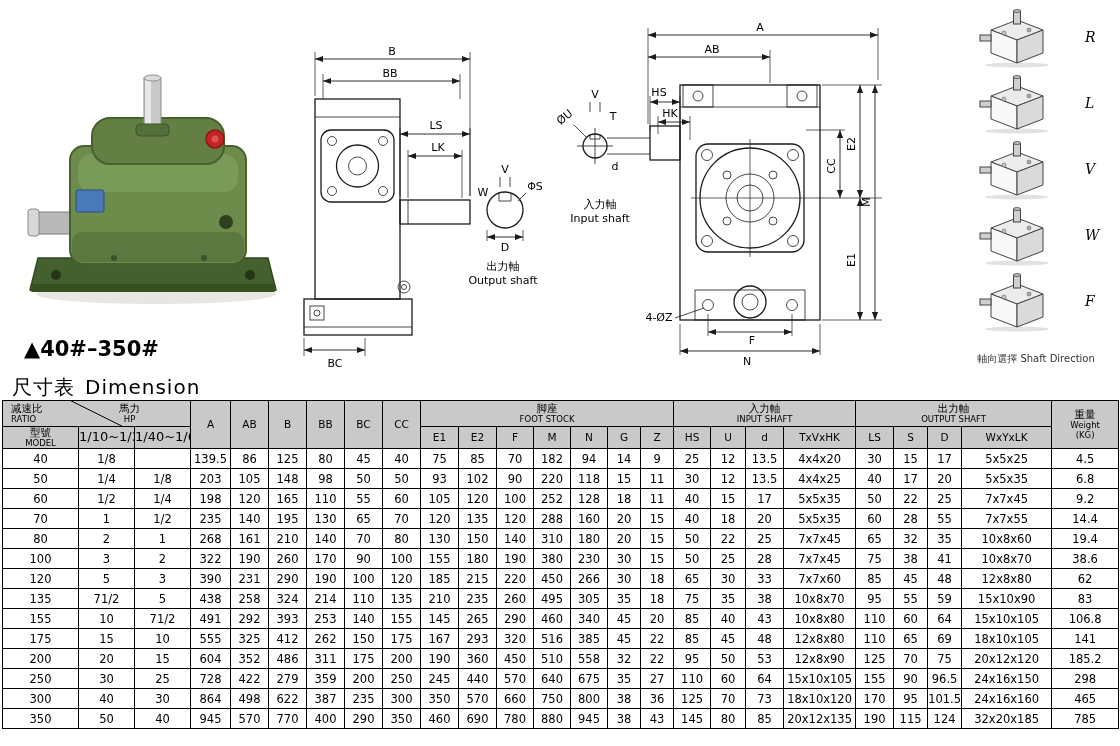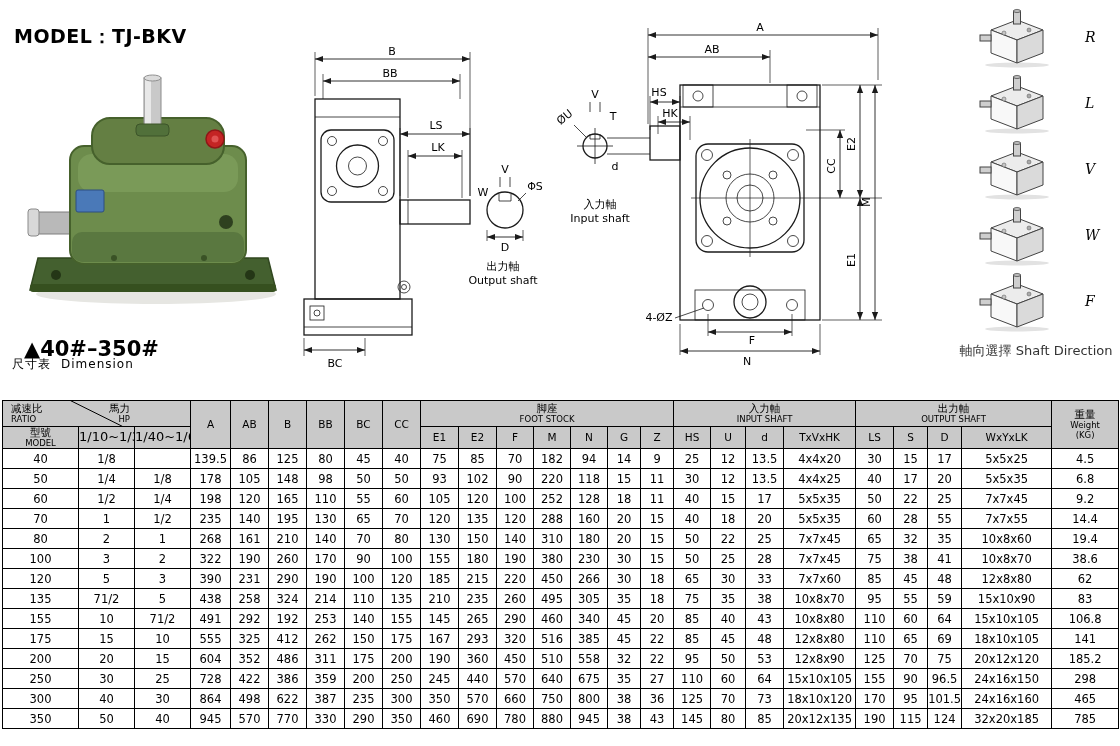--- a/index.html
+++ b/index.html
@@ -2,69 +2,68 @@
 <html><head>
 <meta charset="utf-8">
 <style>
   *{margin:0;padding:0;box-sizing:border-box}
   html,body{background:#9a9a9a}
   .page{position:relative;width:1120px;height:746px;background:#fff;overflow:hidden;
         font-family:"DejaVu Sans","Liberation Sans",sans-serif;color:#000;margin:0 auto}
   .abs{position:absolute}
   .model-title{position:absolute;left:14px;top:24px;font-size:19px;font-weight:bold;letter-spacing:.5px}
   .size-range{position:absolute;left:24px;top:337px;font-size:21px;font-weight:bold}
-  .dim-heading{position:absolute;left:12px;top:356px;font-size:12px;letter-spacing:1px}
+  .dim-heading{position:absolute;left:12px;top:374px;font-size:20px;letter-spacing:1px}
   .dim-heading .en{margin-left:10px}
   .unit-label{position:absolute;right:14px;top:404px;font-size:11px}
 
   
   svg text{font-family:"DejaVu Sans",sans-serif}
   .lbl{font-size:11px;text-anchor:middle;fill:#000}
   .outline{fill:none;stroke:#1b1b1b;stroke-width:1.3}
   .thin{fill:none;stroke:#1b1b1b;stroke-width:.8}
   .dim{stroke:#1b1b1b;stroke-width:.9;marker-start:url(#arw);marker-end:url(#arw)}
   .ext{stroke:#1b1b1b;stroke-width:.7}
 
   
   .sd-panel{position:absolute;left:956px;top:4px;width:160px;height:350px;display:flex;flex-direction:column;align-items:center}
   .sd-item{display:flex;align-items:center;width:150px;height:66px}
   .sd-icon{width:84px;height:62px;margin-left:14px}
   .sd-letter{font:italic 14px "DejaVu Serif","Liberation Serif",serif;margin-left:26px}
-  .sd-caption{font-size:13px;margin-top:8px;white-space:nowrap;color:#333}
+  .sd-caption{font-size:10px;margin-top:18px;white-space:nowrap;color:#333}
 
   
   .dim-table{position:absolute;left:2px;top:400px;width:1116px;border-collapse:collapse;table-layout:fixed}
   .dim-table th,.dim-table td{border:1px solid #000;text-align:center;padding:0;overflow:hidden;white-space:nowrap}
   .dim-table thead th{background:#c9c9c9;font-weight:normal;font-size:10.5px;line-height:1.12}
   .dim-table thead .en{font-size:8.5px;display:block}
   .dim-table thead .hp-range{font-size:13px}
   .dim-table tbody td{height:20px;font-size:11.5px}
   .corner-th{position:relative;height:26px}
   .corner-diag{position:absolute;left:0;top:0;width:100%;height:100%}
   .corner-left{position:absolute;left:8px;top:2px;text-align:left}
-  .corner-right{position:absolute;left:106px;top:2px;text-align:right}
+  .corner-right{position:absolute;left:116px;top:2px;text-align:center}
   .two-line span{display:block}
 </style>
 </head>
 <body>
 
 <div class="page">
 
   <svg width="0" height="0" style="position:absolute">
     <defs>
       <marker id="arw" viewBox="0 0 10 10" markerWidth="9" markerHeight="9" refX="9" refY="5" orient="auto-start-reverse" markerUnits="userSpaceOnUse">
         <path d="M0,1.5 L9,5 L0,8.5 Z" fill="#1b1b1b"></path>
       </marker>
       <pattern id="hatch" width="5" height="5" patternUnits="userSpaceOnUse" patternTransform="rotate(45)">
         <line x1="0" y1="0" x2="0" y2="5" stroke="#777" stroke-width="0.8"></line>
       </pattern>
     </defs>
   </svg>
 
-  <div class="model-title">MODEL：TJ-BKV</div>
 
   <svg class="abs" style="left:18px;top:62px;width:270px;height:250px" viewBox="0 0 270 250">
     <ellipse cx="138" cy="232" rx="120" ry="10" fill="#e6e6e2"></ellipse>
     <path d="M20,196 L250,196 L258,228 L12,228 Z" fill="#44602f" stroke="#31471f" stroke-width="1.5"></path>
     <rect x="12" y="222" width="246" height="8" rx="3" fill="#36501f"></rect>
     <circle cx="38" cy="213" r="5" fill="#243616"></circle>
     <circle cx="232" cy="213" r="5" fill="#243616"></circle>
     <rect x="14" y="150" width="48" height="22" rx="4" fill="#b9b9b9" stroke="#7e7e7e"></rect>
     <rect x="10" y="147" width="11" height="27" rx="3" fill="#d8d8d8" stroke="#8a8a8a"></rect>
     <rect x="52" y="84" width="176" height="118" rx="14" fill="#6d8c4c" stroke="#46612c" stroke-width="2"></rect>
@@ -426,21 +425,21 @@
           <td>30</td>
           <td>15</td>
           <td>17</td>
           <td>5x5x25</td>
           <td>4.5</td>
         </tr>
         <tr>
           <td>50</td>
           <td>1/4</td>
           <td>1/8</td>
-          <td>178</td>
+          <td>203</td>
           <td>105</td>
           <td>148</td>
           <td>98</td>
           <td>50</td>
           <td>50</td>
           <td>93</td>
           <td>102</td>
           <td>90</td>
           <td>220</td>
           <td>118</td>
@@ -617,21 +616,21 @@
           <td>59</td>
           <td>15x10x90</td>
           <td>83</td>
         </tr>
         <tr>
           <td>155</td>
           <td>10</td>
           <td>71/2</td>
           <td>491</td>
           <td>292</td>
-          <td>192</td>
+          <td>393</td>
           <td>253</td>
           <td>140</td>
           <td>155</td>
           <td>145</td>
           <td>265</td>
           <td>290</td>
           <td>460</td>
           <td>340</td>
           <td>45</td>
           <td>20</td>
@@ -698,21 +697,21 @@
           <td>75</td>
           <td>20x12x120</td>
           <td>185.2</td>
         </tr>
         <tr>
           <td>250</td>
           <td>30</td>
           <td>25</td>
           <td>728</td>
           <td>422</td>
-          <td>386</td>
+          <td>279</td>
           <td>359</td>
           <td>200</td>
           <td>250</td>
           <td>245</td>
           <td>440</td>
           <td>570</td>
           <td>640</td>
           <td>675</td>
           <td>35</td>
           <td>27</td>
@@ -753,21 +752,21 @@
           <td>24x16x160</td>
           <td>465</td>
         </tr>
         <tr>
           <td>350</td>
           <td>50</td>
           <td>40</td>
           <td>945</td>
           <td>570</td>
           <td>770</td>
-          <td>330</td>
+          <td>400</td>
           <td>290</td>
           <td>350</td>
           <td>460</td>
           <td>690</td>
           <td>780</td>
           <td>880</td>
           <td>945</td>
           <td>38</td>
           <td>43</td>
           <td>145</td>

